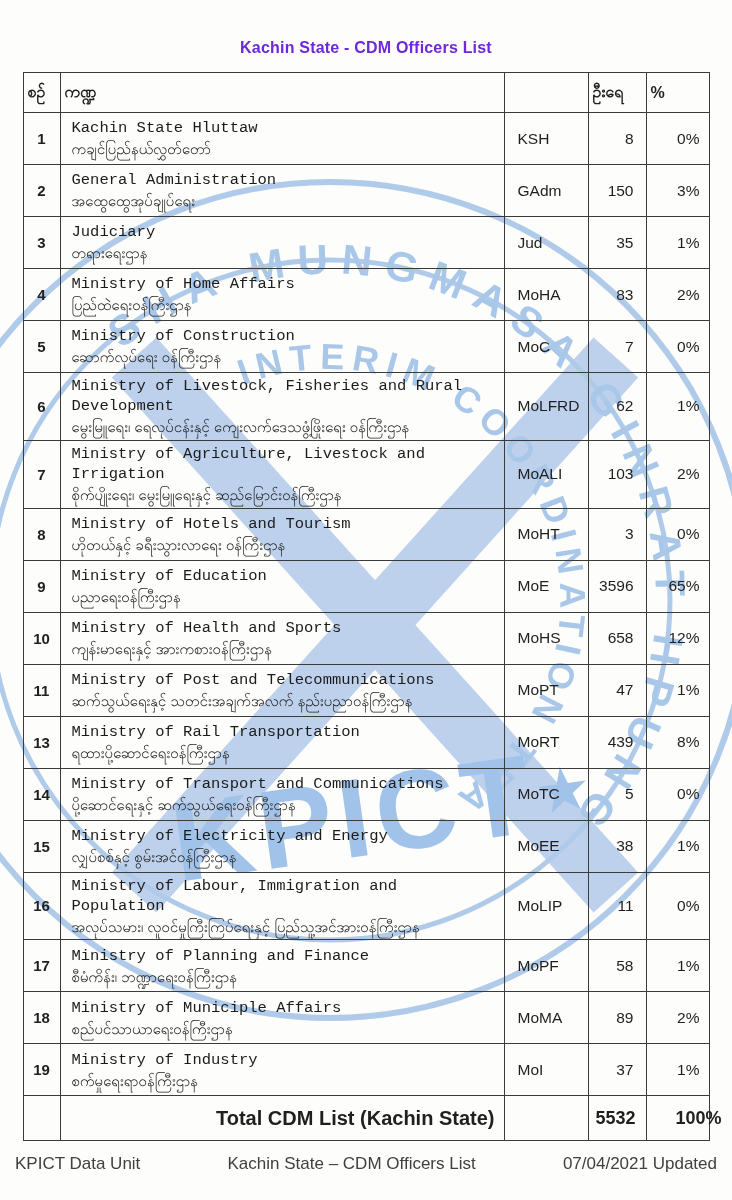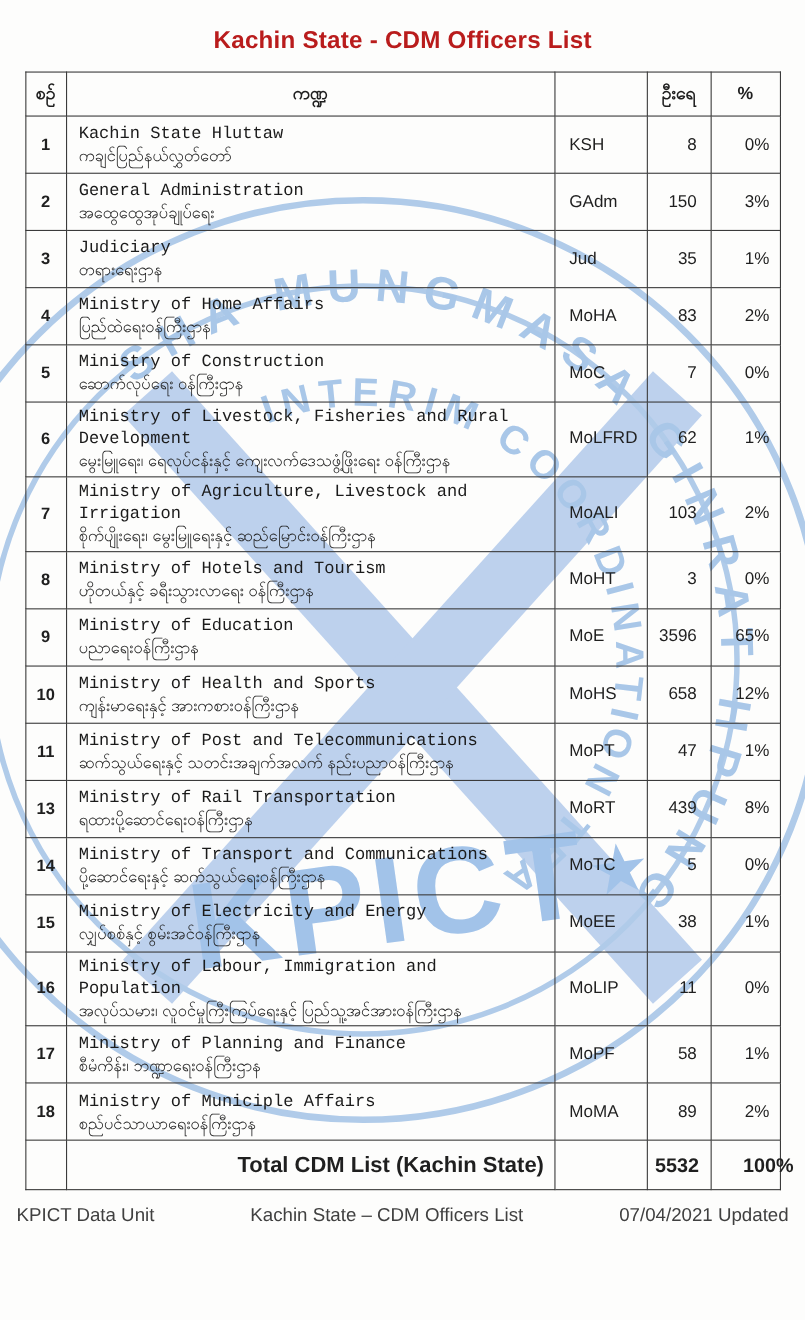--- a/index.html
+++ b/index.html
@@ -13,37 +13,37 @@
     color:#1f1f1f;
   }
   
   .wm{
     position:absolute;left:0;top:0;width:732px;height:1200px;
     z-index:0;pointer-events:none;
   }
   
   .content{position:relative;z-index:1;}
   .title{
-    margin:0;padding-top:24px;
+    margin:0;padding-top:39px;
     text-align:center;
-    font-size:22px;font-weight:700;color:#b91c1c;
+    font-size:16px;font-weight:700;color:#6d28d9;
     letter-spacing:.2px;
   }
   table.cdm{
     width:686px;margin:15px auto 0;
     border-collapse:collapse;table-layout:fixed;
     background:transparent;
   }
   table.cdm td,table.cdm th{
     border:1.6px solid #3b3b3b;
     vertical-align:middle;
     background:transparent;
   }
   tr.hdr{height:40px;}
-  tr.hdr th{font-size:16px;font-weight:700;text-align:center;padding:2px 4px;}
+  tr.hdr th{font-size:16px;font-weight:700;text-align:left;padding:2px 4px;}
   tr.data-row{height:52px;}
   .c-no{text-align:center;font-weight:700;font-size:15px;}
   .c-name{padding:3px 11px;line-height:1.3;}
   .c-name .en{font-size:15.5px;color:#1b1b1b;font-family:Liberation Mono, monospace;}
   .c-name .my{font-size:15px;margin-top:1px;}
   .c-abbr{padding-left:13px;font-size:15.5px;}
   .c-num{text-align:right;padding-right:12px;font-size:15.5px;}
   .c-pct{text-align:right;padding-right:9px;font-size:15.5px;}
   tr.total-row{height:45px;}
   .t-label{text-align:right;font-weight:700;font-size:20px;padding-right:9px;}
@@ -287,20 +287,30 @@
     <td class="c-no">18</td>
     <td class="c-name">
       <div class="en">Ministry of Municiple Affairs</div>
       <div class="my">စည်ပင်သာယာရေးဝန်ကြီးဌာန</div>
     </td>
     <td class="c-abbr">MoMA</td>
     <td class="c-num">89</td>
     <td class="c-pct">2%</td>
   </tr>
 
+  <tr class="data-row">
+    <td class="c-no">19</td>
+    <td class="c-name">
+      <div class="en">Ministry of Industry</div>
+      <div class="my">စက်မှုရေးရာဝန်ကြီးဌာန</div>
+    </td>
+    <td class="c-abbr">MoI</td>
+    <td class="c-num">37</td>
+    <td class="c-pct">1%</td>
+  </tr>
 </tbody>
       <tfoot>
         <tr class="total-row">
           <td></td>
           <td class="t-label">Total CDM List (Kachin State)</td>
           <td></td>
           <td class="t-num">5532</td>
           <td class="t-pct">100%</td>
         </tr>
       </tfoot>

